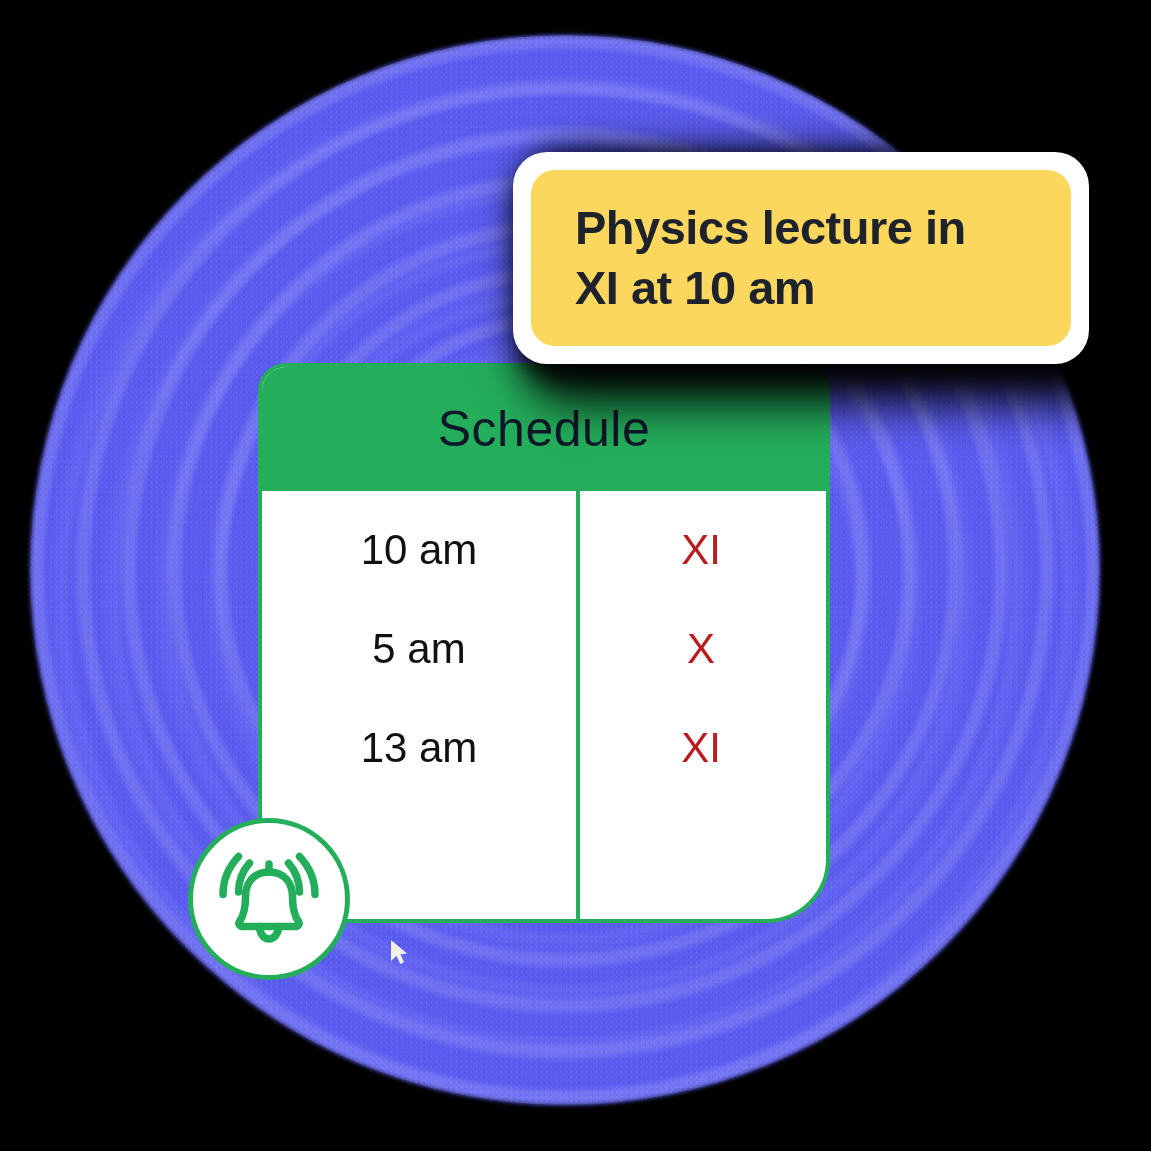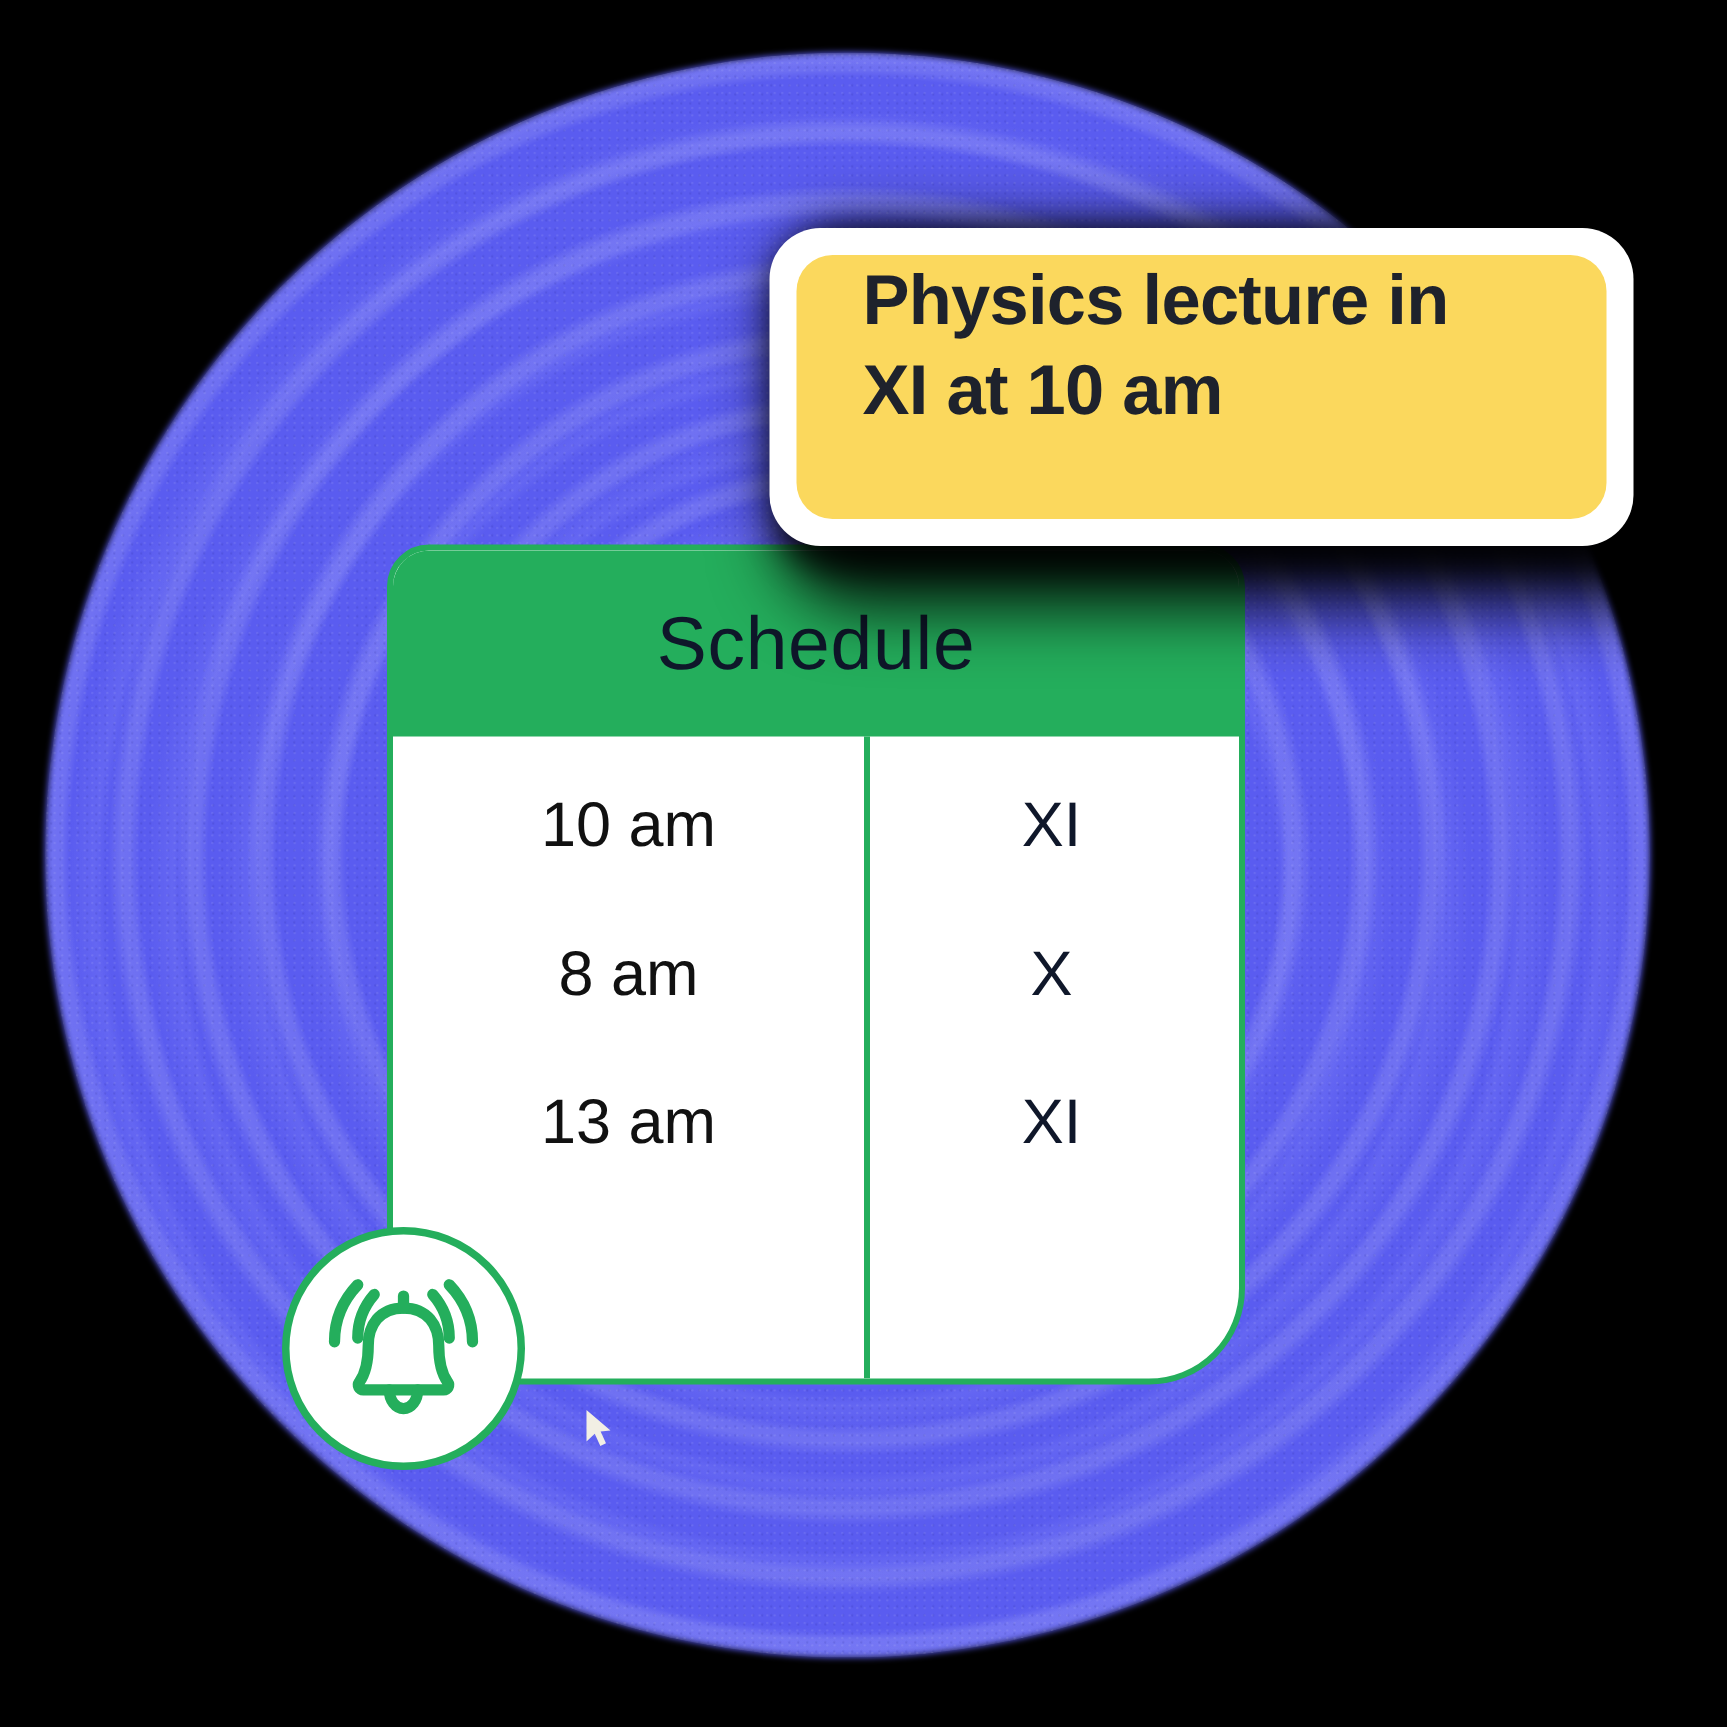--- a/index.html
+++ b/index.html
@@ -100,22 +100,22 @@
     box-shadow: 26px 22px 46px 18px rgba(0,0,0,0.92),
                 10px 8px 22px 6px rgba(0,0,0,0.85);
     z-index: 40;
   }
   #notification-inner {
     width: 100%;
     height: 100%;
     background: #FBD85D;
     border-radius: 24px;
     display: flex;
-    align-items: flex-start;
-    padding: 0 44px;
+    align-items: center;
+    padding: 12px 44px;
   }
   #notification-text {
     color: #1E222C;
     font-size: 47px;
     line-height: 1.28;
     font-weight: 600;
     letter-spacing: -0.5px;
     white-space: pre-line;
   }
 
@@ -166,21 +166,21 @@
   #col-class { width: 250px; }
   .sched-cell {
     height: 99px;
     display: flex;
     align-items: center;
     justify-content: center;
     font-size: 42px;
     font-weight: 400;
   }
   .sched-cell.time { color: #111111; padding-top: 18px; }
-  .sched-cell.cls  { color: #0f172a; padding-top: 18px; }
+  .sched-cell.cls  { color: #b91c1c; padding-top: 18px; }
 
   
   #bell-badge {
     position: absolute;
     left: 188px;
     top: 818px;
     width: 162px;
     height: 162px;
     background: #FFFFFF;
     border: 5px solid #24AE5C;
@@ -217,21 +217,21 @@
 
     <div id="schedule-header">
       <div id="schedule-title">Schedule</div>
     </div>
 
     <div id="schedule-table">
       <div id="col-divider"></div>
 
       <div id="col-time" class="sched-col">
         <div class="sched-cell time">10 am</div>
-        <div class="sched-cell time">8 am</div>
+        <div class="sched-cell time">5 am</div>
         <div class="sched-cell time">13 am</div>
       </div>
 
       <div id="col-class" class="sched-col">
         <div class="sched-cell cls">XI</div>
         <div class="sched-cell cls">X</div>
         <div class="sched-cell cls">XI</div>
       </div>
     </div>
   </div>

